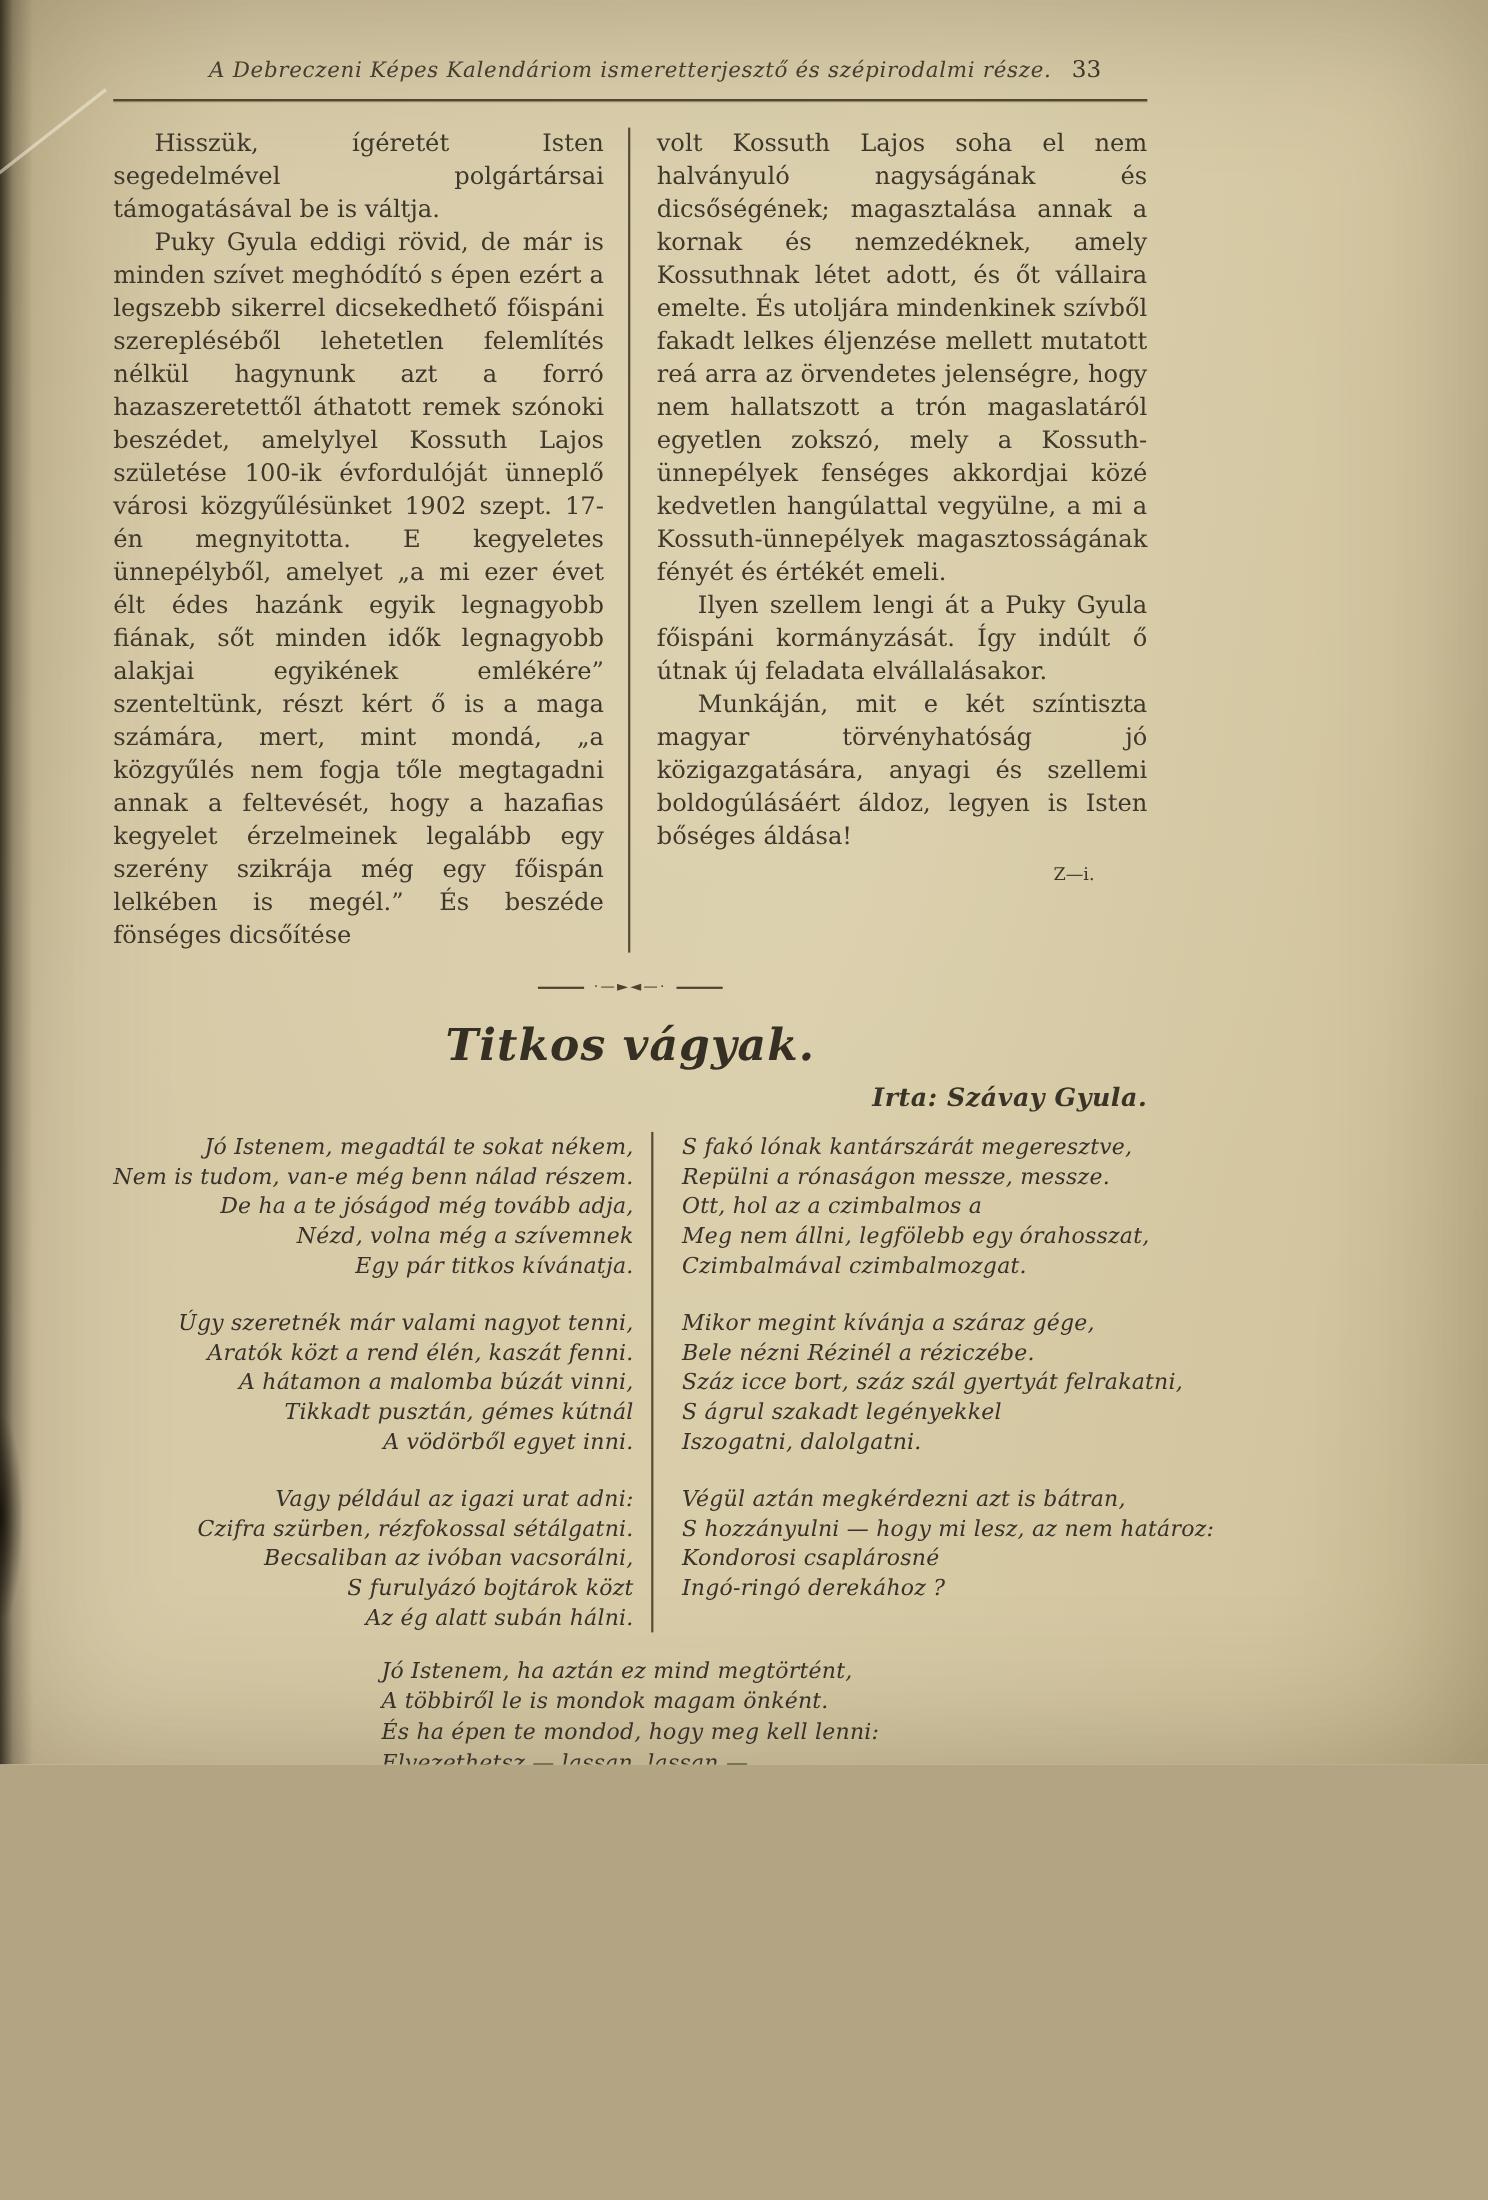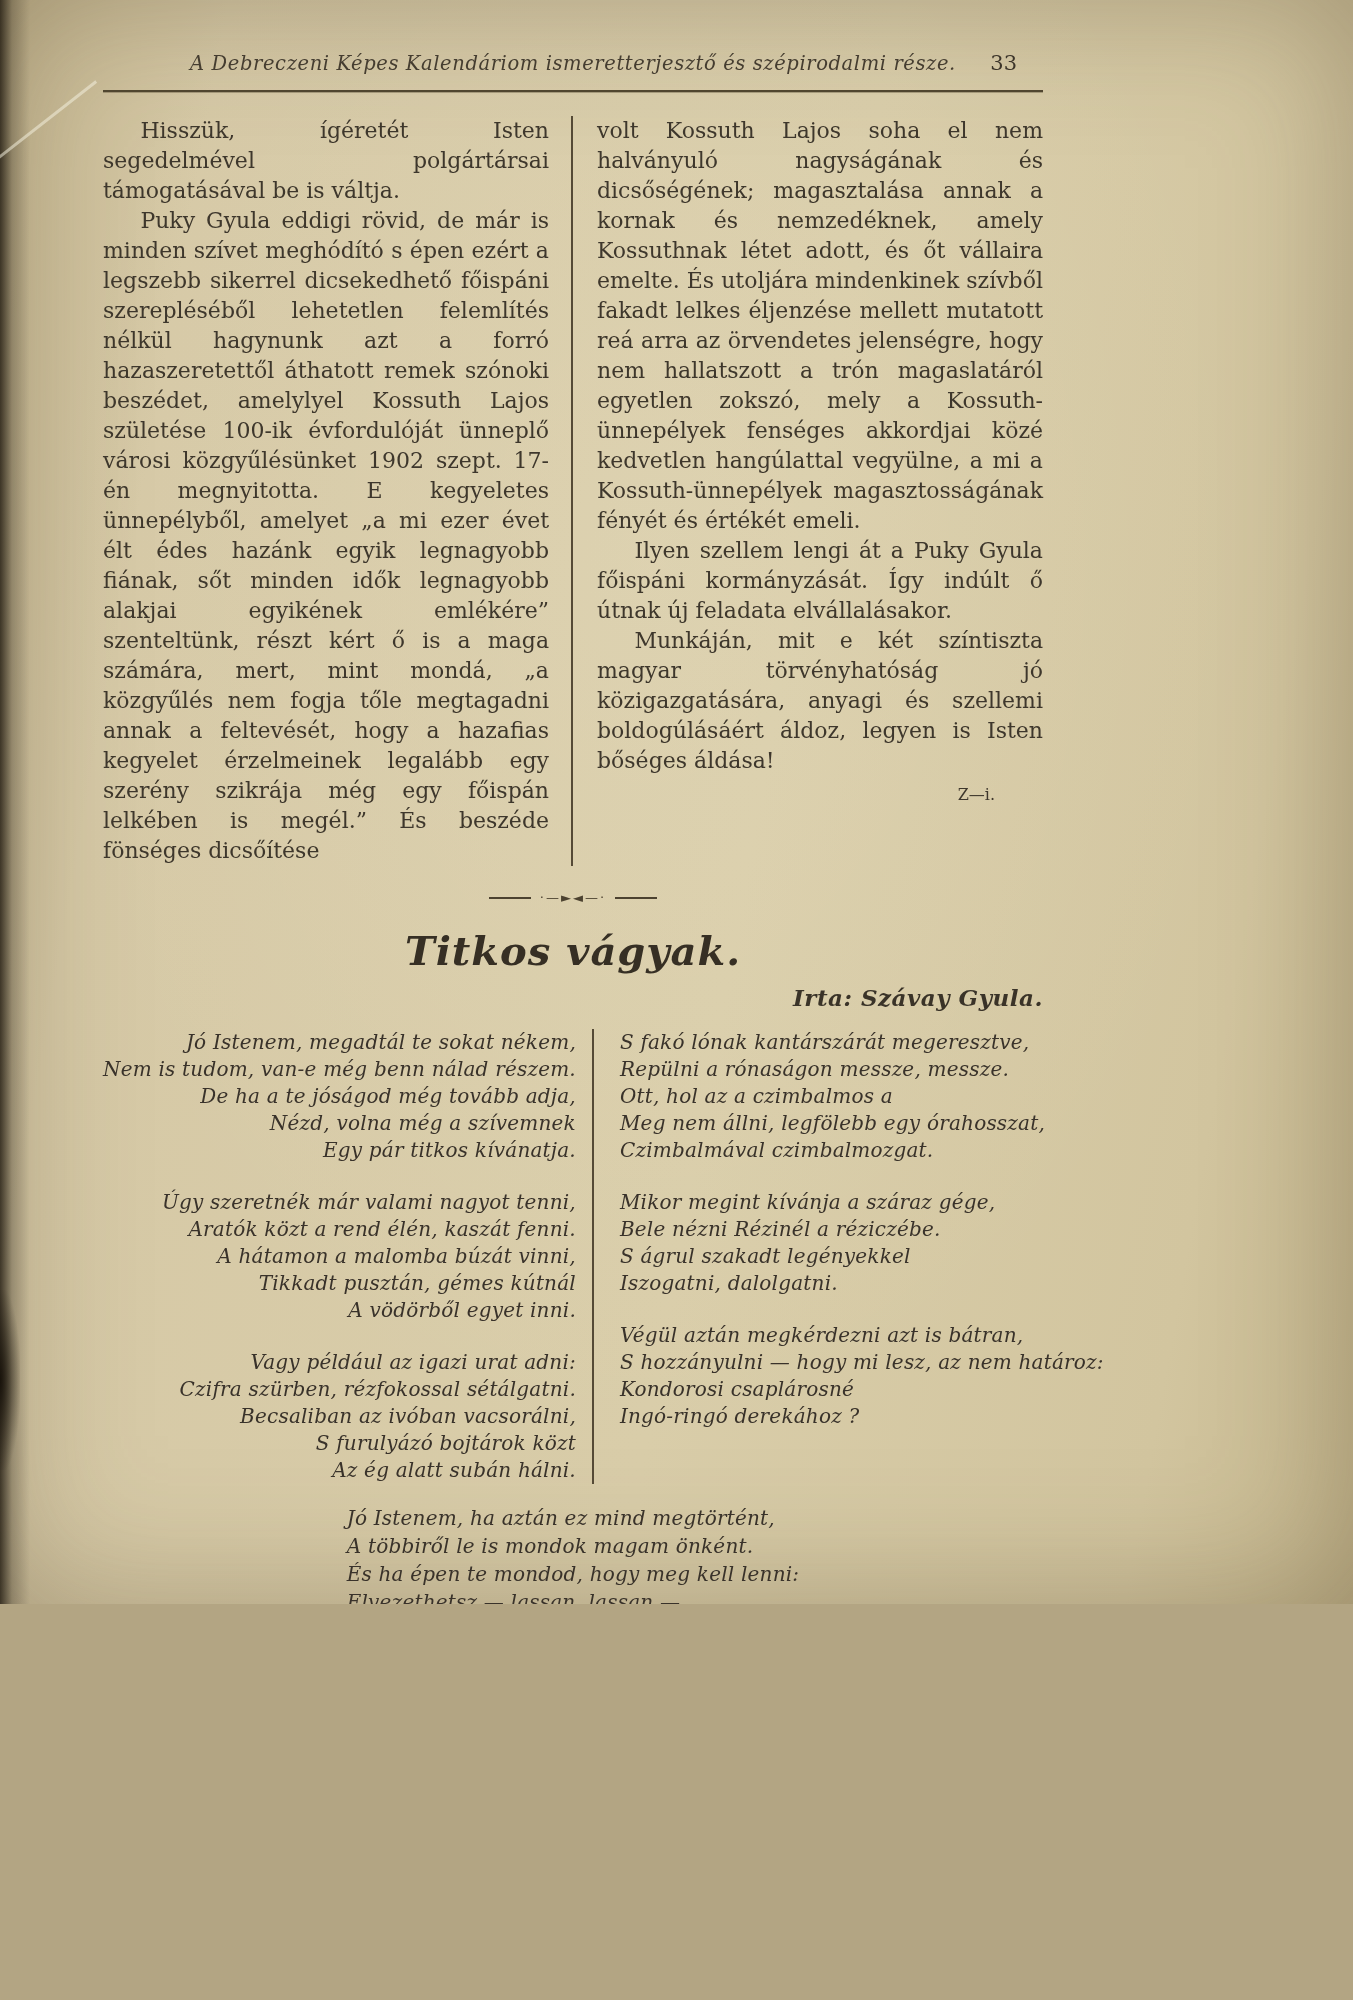--- a/index.html
+++ b/index.html
@@ -31,21 +31,21 @@
     background:rgba(243,238,221,0.55); transform:rotate(-38deg); }
 
   .content { position:absolute; left:103px; top:50px; width:940px; }
 
   header { position:relative; height:30px; }
   .header-title {
     text-align:center; font-style:italic; font-size:19.5px;
     letter-spacing:0.6px; color:#453d30; padding-top:2px;
   }
   .header-page-number {
-    position:absolute; right:26px; top:1px; font-size:21px; color:#3c352a;
+    position:absolute; right:42px; top:1px; font-size:21px; color:#3c352a;
   }
   .header-rule { height:2px; background:#50462f; margin-top:10px; box-shadow:0 1px 0 rgba(80,70,47,0.35); }
 
   .article { display:flex; margin-top:24px; }
   .article .col { flex:1 1 0; font-size:22px; line-height:30px; text-align:justify; }
   .article .col-left  { padding-right:22px; }
   .article .col-right { border-left:2px solid #554a36; padding-left:24px; }
   .para { margin:0; }
   .para.indent { text-indent:1.7em; }
   .signature { text-align:right; padding-right:48px; margin-top:4px; font-size:16px; }
@@ -157,20 +157,21 @@
           <div class="stanza">
             <div class="poem-line">S fakó lónak kantárszárát megeresztve,</div>
             <div class="poem-line">Repülni a rónaságon messze, messze.</div>
             <div class="poem-line">Ott, hol az a czimbalmos a</div>
             <div class="poem-line">Meg nem állni, legfölebb egy órahosszat,</div>
             <div class="poem-line">Czimbalmával czimbalmozgat.</div>
           </div>
           <div class="stanza">
             <div class="poem-line">Mikor megint kívánja a száraz gége,</div>
             <div class="poem-line">Bele nézni Rézinél a réziczébe.</div>
+            <div class="poem-line">Száz icce bort, száz szál gyertyát felrakatni,</div>
             <div class="poem-line">S ágrul szakadt legényekkel</div>
             <div class="poem-line">Iszogatni, dalolgatni.</div>
           </div>
           <div class="stanza">
             <div class="poem-line">Végül aztán megkérdezni azt is bátran,</div>
             <div class="poem-line">S hozzányulni — hogy mi lesz, az nem határoz:</div>
             <div class="poem-line">Kondorosi csaplárosné</div>
             <div class="poem-line">Ingó-ringó derekához ?</div>
           </div>
         </div>

